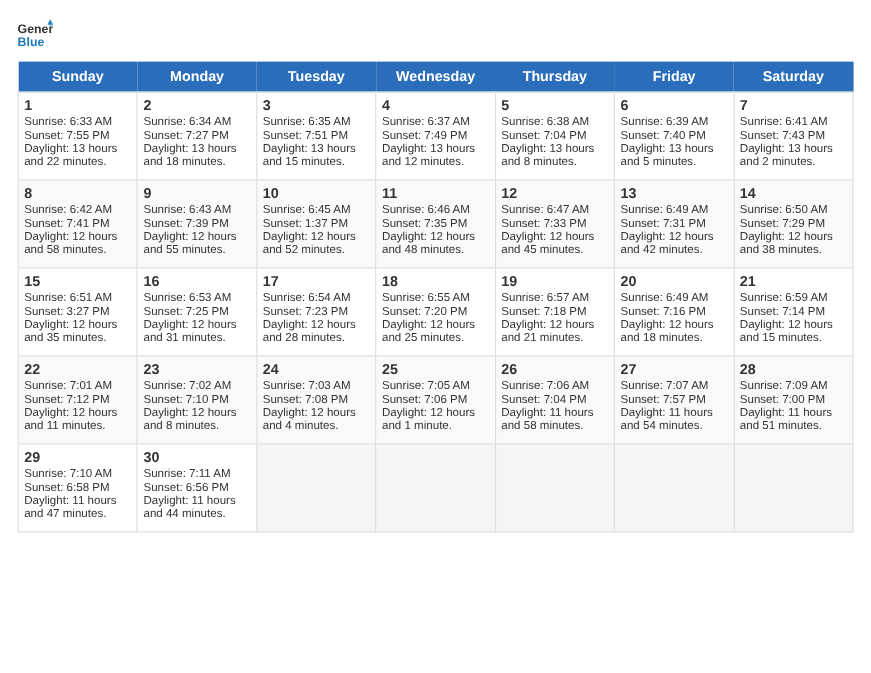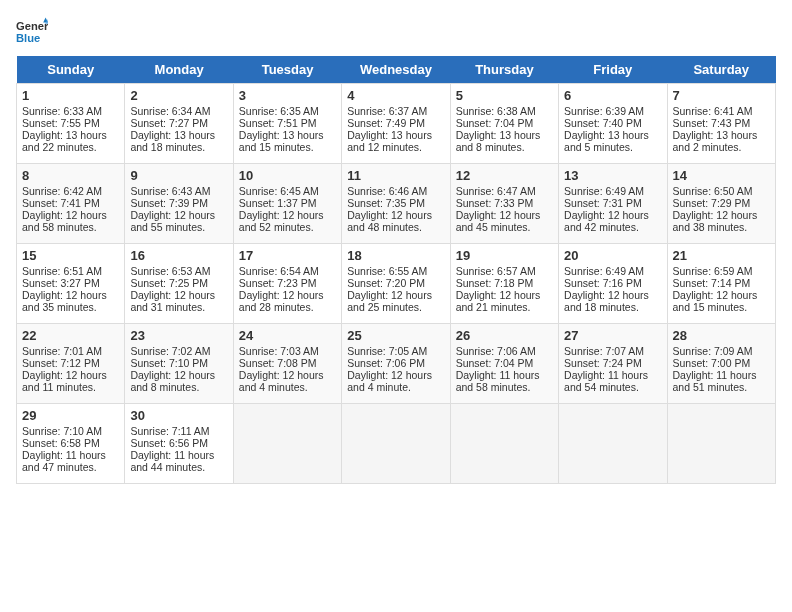--- a/index.html
+++ b/index.html
@@ -281,33 +281,33 @@
           <div>Sunrise: 7:03 AM</div>
           <div>Sunset: 7:08 PM</div>
           <div>Daylight: 12 hours</div>
           <div>and 4 minutes.</div>
         </td>
         <td>
           <div class="day-num">25</div>
           <div>Sunrise: 7:05 AM</div>
           <div>Sunset: 7:06 PM</div>
           <div>Daylight: 12 hours</div>
-          <div>and 4 minute.</div>
+          <div>and 1 minute.</div>
         </td>
         <td>
           <div class="day-num">26</div>
           <div>Sunrise: 7:06 AM</div>
           <div>Sunset: 7:04 PM</div>
           <div>Daylight: 11 hours</div>
           <div>and 58 minutes.</div>
         </td>
         <td>
           <div class="day-num">27</div>
           <div>Sunrise: 7:07 AM</div>
-          <div>Sunset: 7:24 PM</div>
+          <div>Sunset: 7:57 PM</div>
           <div>Daylight: 11 hours</div>
           <div>and 54 minutes.</div>
         </td>
         <td>
           <div class="day-num">28</div>
           <div>Sunrise: 7:09 AM</div>
           <div>Sunset: 7:00 PM</div>
           <div>Daylight: 11 hours</div>
           <div>and 51 minutes.</div>
         </td>

